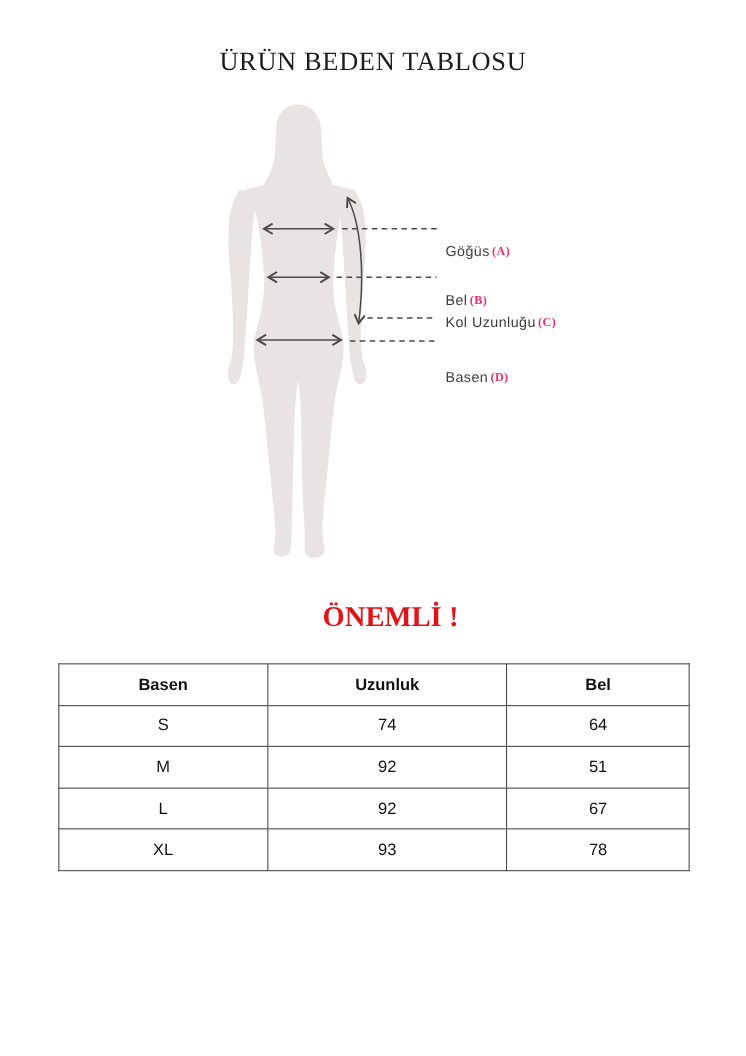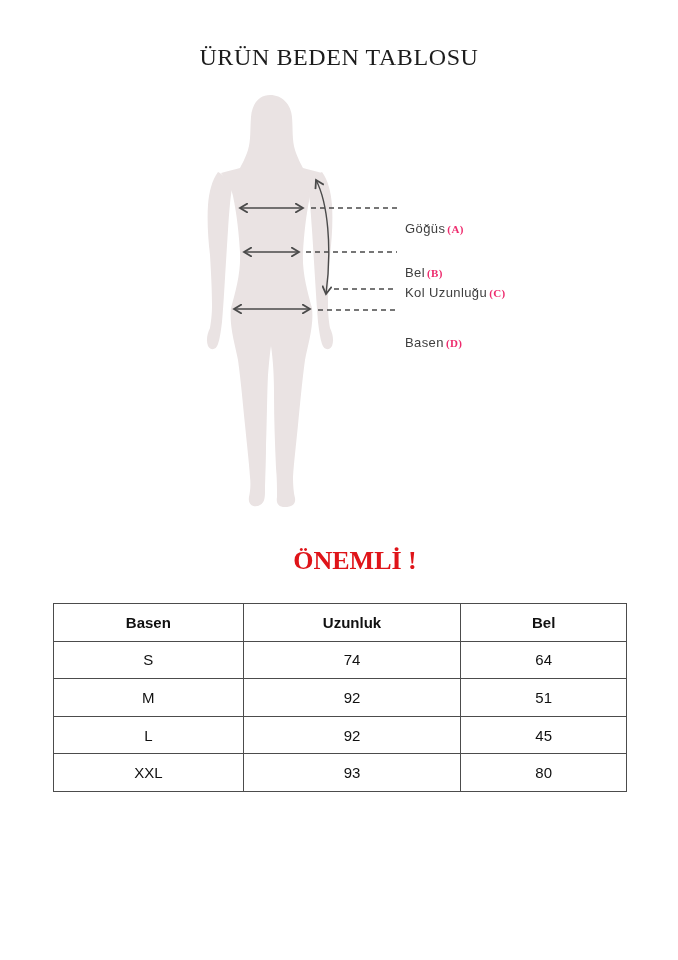--- a/index.html
+++ b/index.html
@@ -192,23 +192,23 @@
         <td>64</td>
       </tr>
       <tr>
         <td>M</td>
         <td>92</td>
         <td>51</td>
       </tr>
       <tr>
         <td>L</td>
         <td>92</td>
-        <td>45</td>
-      </tr>
-      <tr>
-        <td>XXL</td>
+        <td>67</td>
+      </tr>
+      <tr>
+        <td>XL</td>
         <td>93</td>
-        <td>80</td>
+        <td>78</td>
       </tr>
     </tbody>
   </table>
 
 </div>
 
 </body></html>

